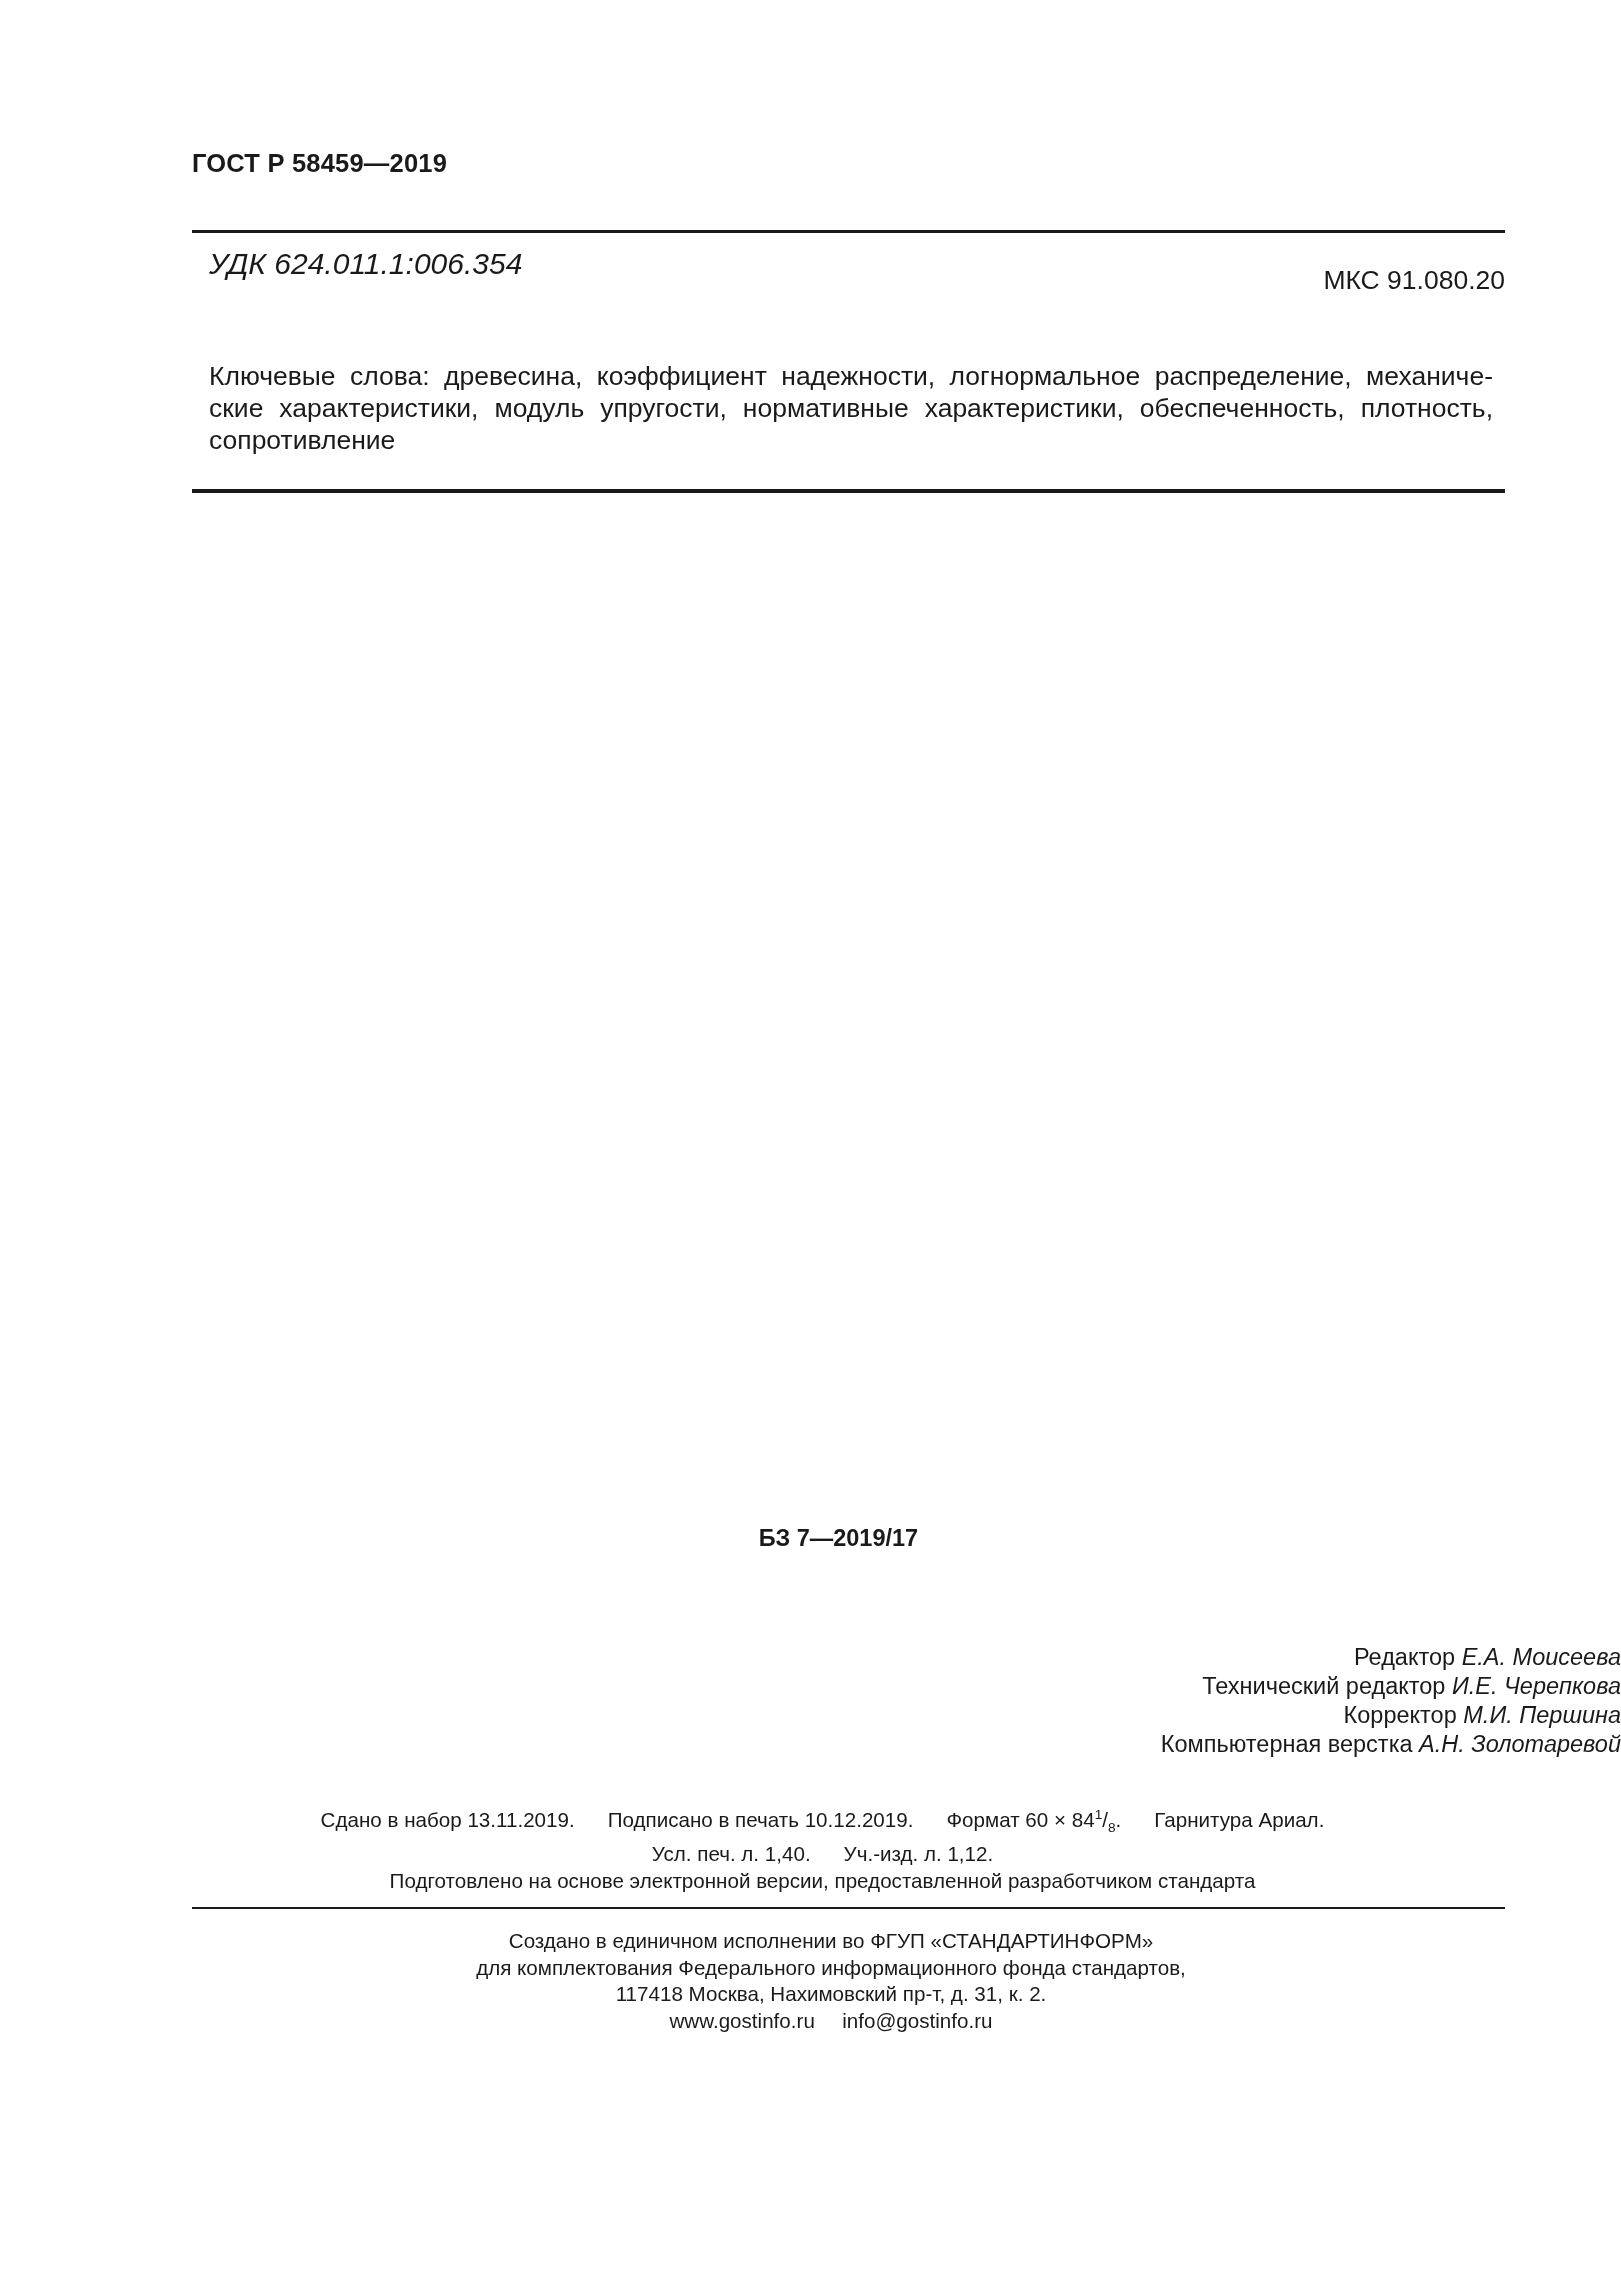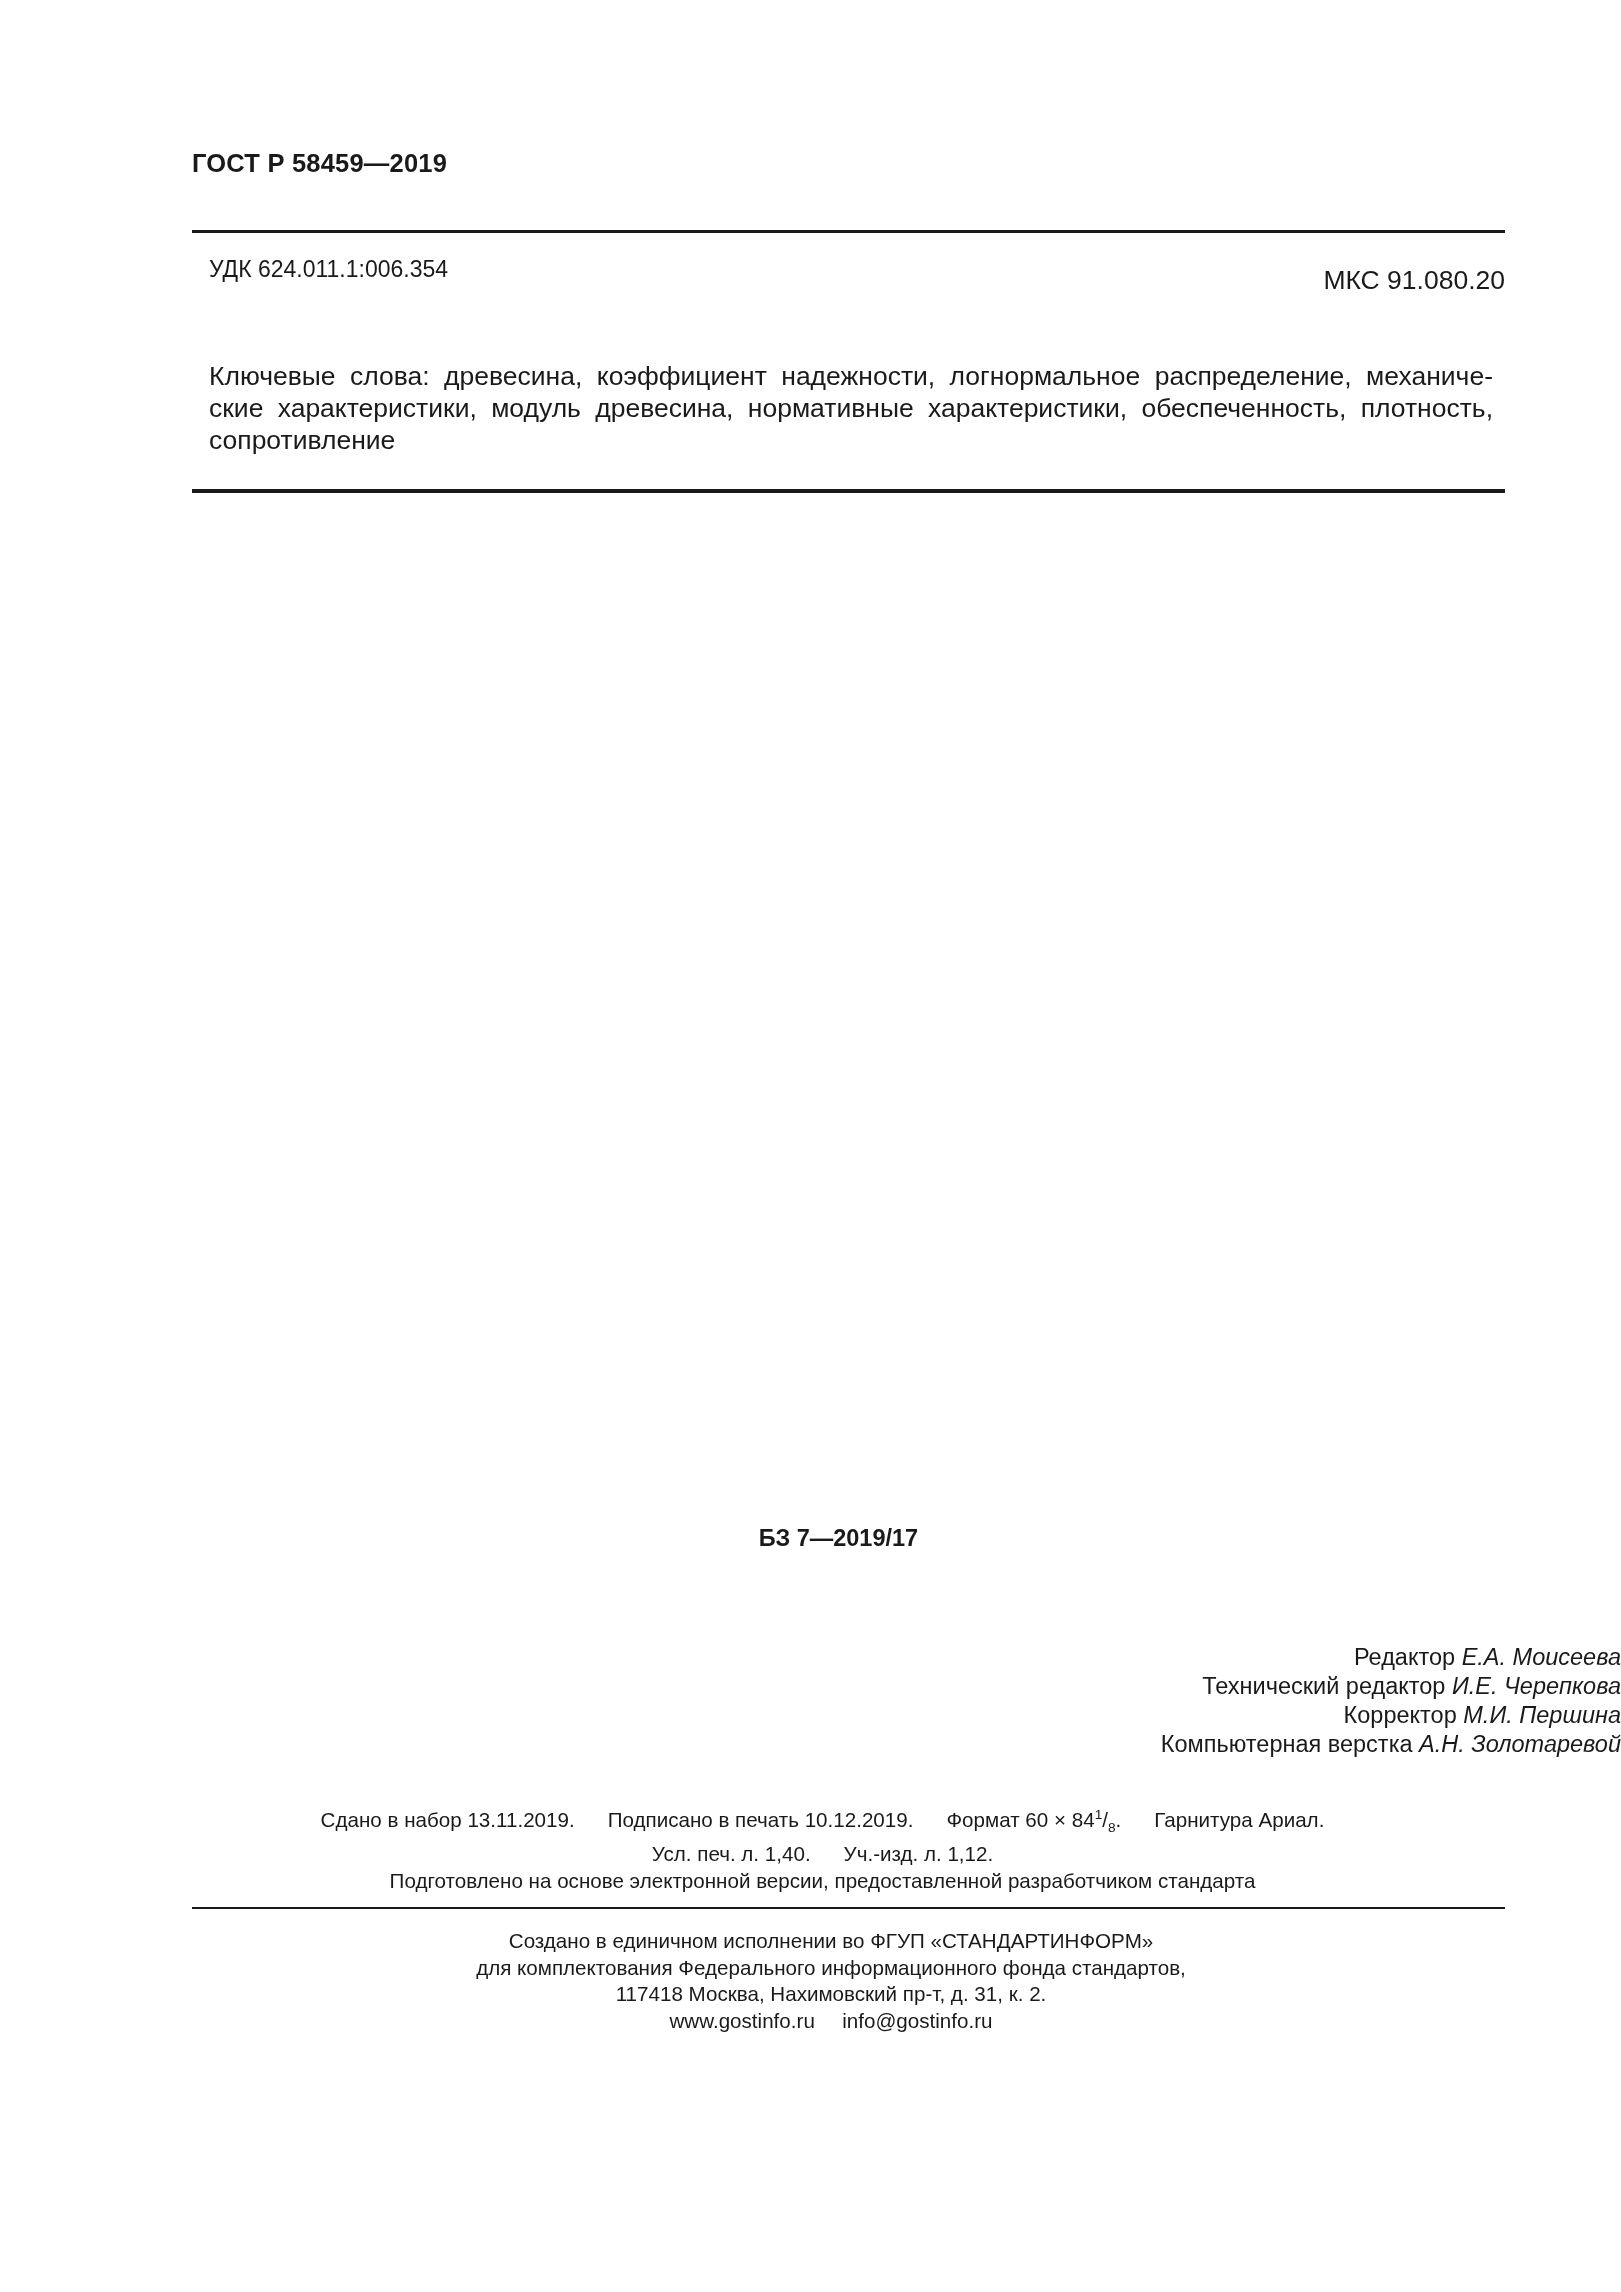--- a/index.html
+++ b/index.html
@@ -8,21 +8,21 @@
       font-family: "Liberation Sans", sans-serif; color: #1a1a1a;
     }
     .abs { position: absolute; text-align: right; }
     .doc-code {
       left: 192px; top: 149px; font-size: 25.5px; font-weight: bold; letter-spacing: 0.2px;
     }
     .rule { left: 192px; width: 1313px; background: #1a1a1a; }
     .rule-top { top: 230px; height: 2.9px; }
     .rule-mid { top: 489px; height: 3.9px; }
     .rule-bot { top: 1907px; height: 2px; }
-    .udk { left: 209px; top: 256px; font-size: 23px; }
+    .udk { left: 209px; top: 247px; font-size: 30px; font-style: italic; }
     .mks { right: 116px; top: 265px; font-size: 26.5px; text-align: right; }
     .keywords {
       left: 209px; top: 360px; width: 1284px; font-size: 26.5px; line-height: 32px;
       text-align: justify;
     }
     .keywords span.line { display: block; text-align: justify; text-align-last: justify; }
     .keywords span.line.last { text-align-last: left; }
     .bz {
       left: 0; width: 1621px; top: 1525px; text-align: center; font-size: 23.5px; font-weight: bold;
       padding-left: 56px; box-sizing: border-box;
@@ -50,21 +50,21 @@
 
 <div class="abs doc-code">ГОСТ Р 58459—2019</div>
 
 <div class="abs rule rule-top"></div>
 
 <div class="abs udk">УДК  624.011.1:006.354</div>
 <div class="abs mks">МКС  91.080.20</div>
 
 <div class="abs keywords">
   <span class="line">Ключевые слова: древесина, коэффициент надежности, логнормальное распределение, механиче-</span>
-  <span class="line">ские характеристики, модуль древесина, нормативные характеристики, обеспеченность, плотность,</span>
+  <span class="line">ские характеристики, модуль упругости, нормативные характеристики, обеспеченность, плотность,</span>
   <span class="line last">сопротивление</span>
 </div>
 
 <div class="abs rule rule-mid"></div>
 
 <div class="abs bz">БЗ 7—2019/17</div>
 
 <div class="abs editors">
   <div>
     <span>Редактор</span>

